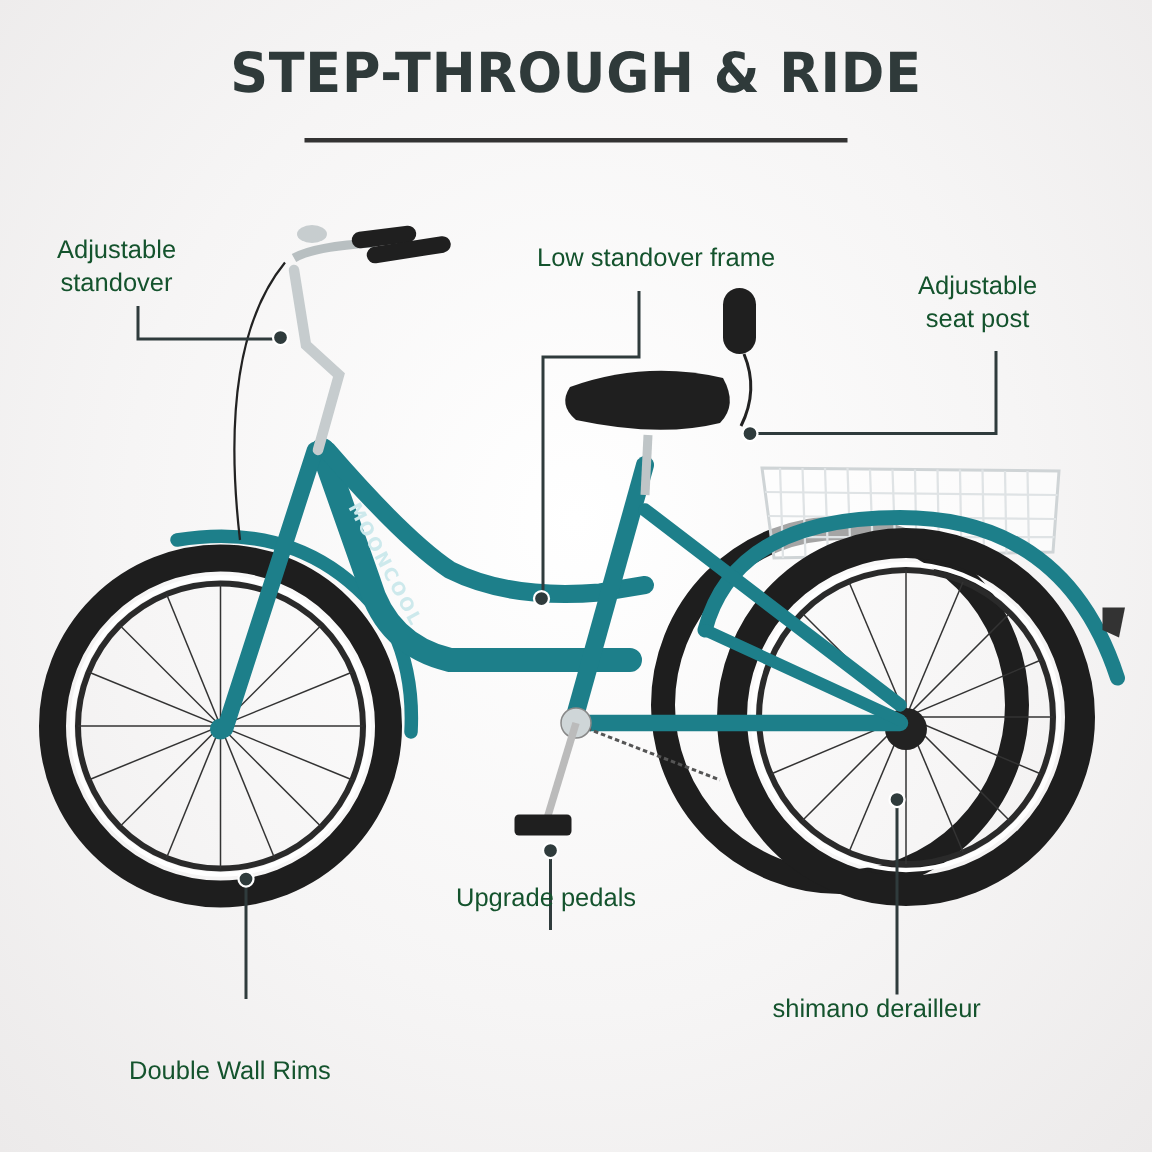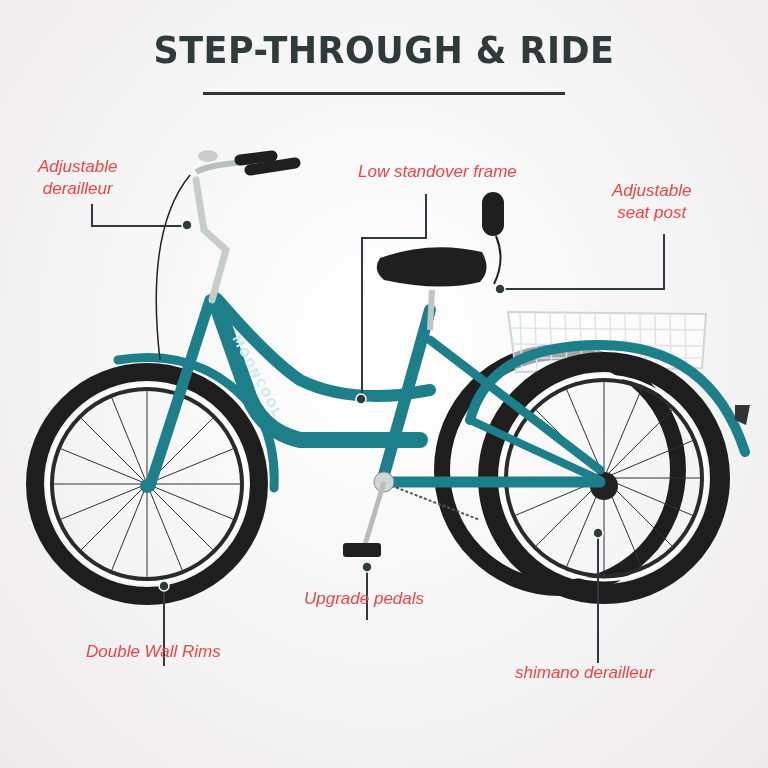--- a/index.html
+++ b/index.html
@@ -1,19 +1,19 @@
 <!DOCTYPE html>
 <html><head>
 <meta charset="utf-8">
 <style>
   html,body{margin:0;padding:0;}
   body{width:768px;height:768px;overflow:hidden;background:radial-gradient(ellipse at 50% 45%,#ffffff 0%,#f6f5f5 55%,#eceaea 100%);font-family:"Liberation Sans",sans-serif;position:relative;color:#333;}
   .title{position:absolute;left:0;top:30px;width:768px;text-align:center;font-family:"DejaVu Sans",sans-serif;font-weight:bold;font-size:35px;letter-spacing:0.5px;color:#2f3a3a;transform:scaleY(1.05);}
   .title-rule{position:absolute;left:203px;top:92px;width:362px;height:3px;background:#333;}
-  .label{position:absolute;font-size:17px;line-height:22px;color:#ef4444;text-align:center;white-space:nowrap;font-style:italic;}
+  .label{position:absolute;font-size:17px;line-height:22px;color:#14532d;text-align:center;white-space:nowrap;}
   .label span{display:block;}
   svg.art{position:absolute;left:0;top:0;}
 </style>
 </head>
 <body>
 
 <div class="title">STEP-THROUGH &amp; RIDE</div>
 <div class="title-rule"></div>
 
 <svg class="art" width="768" height="768" viewBox="0 0 768 768">
@@ -125,30 +125,30 @@
     <circle cx="361" cy="399" r="5"></circle>
     <circle cx="500" cy="289" r="5"></circle>
     <circle cx="367" cy="567" r="5"></circle>
     <circle cx="164" cy="586" r="5"></circle>
     <circle cx="598" cy="533" r="5"></circle>
   </g>
 </svg>
 
 <div class="label" style="left:38px;top:156px;">
   <span>Adjustable</span>
-  <span>derailleur</span>
+  <span>standover</span>
 </div>
 <div class="label" style="left:322px;top:161px;margin-left:36px;">
   <span>Low standover frame</span>
 </div>
 <div class="label" style="left:612px;top:180px;">
   <span>Adjustable</span>
   <span>seat post</span>
 </div>
 <div class="label" style="left:304px;top:588px;">
   <span>Upgrade pedals</span>
 </div>
-<div class="label" style="left:86px;top:641px;">
+<div class="label" style="left:86px;top:703px;">
   <span>Double Wall Rims</span>
 </div>
 <div class="label" style="left:515px;top:662px;">
   <span>shimano derailleur</span>
 </div>
 
 </body></html>

